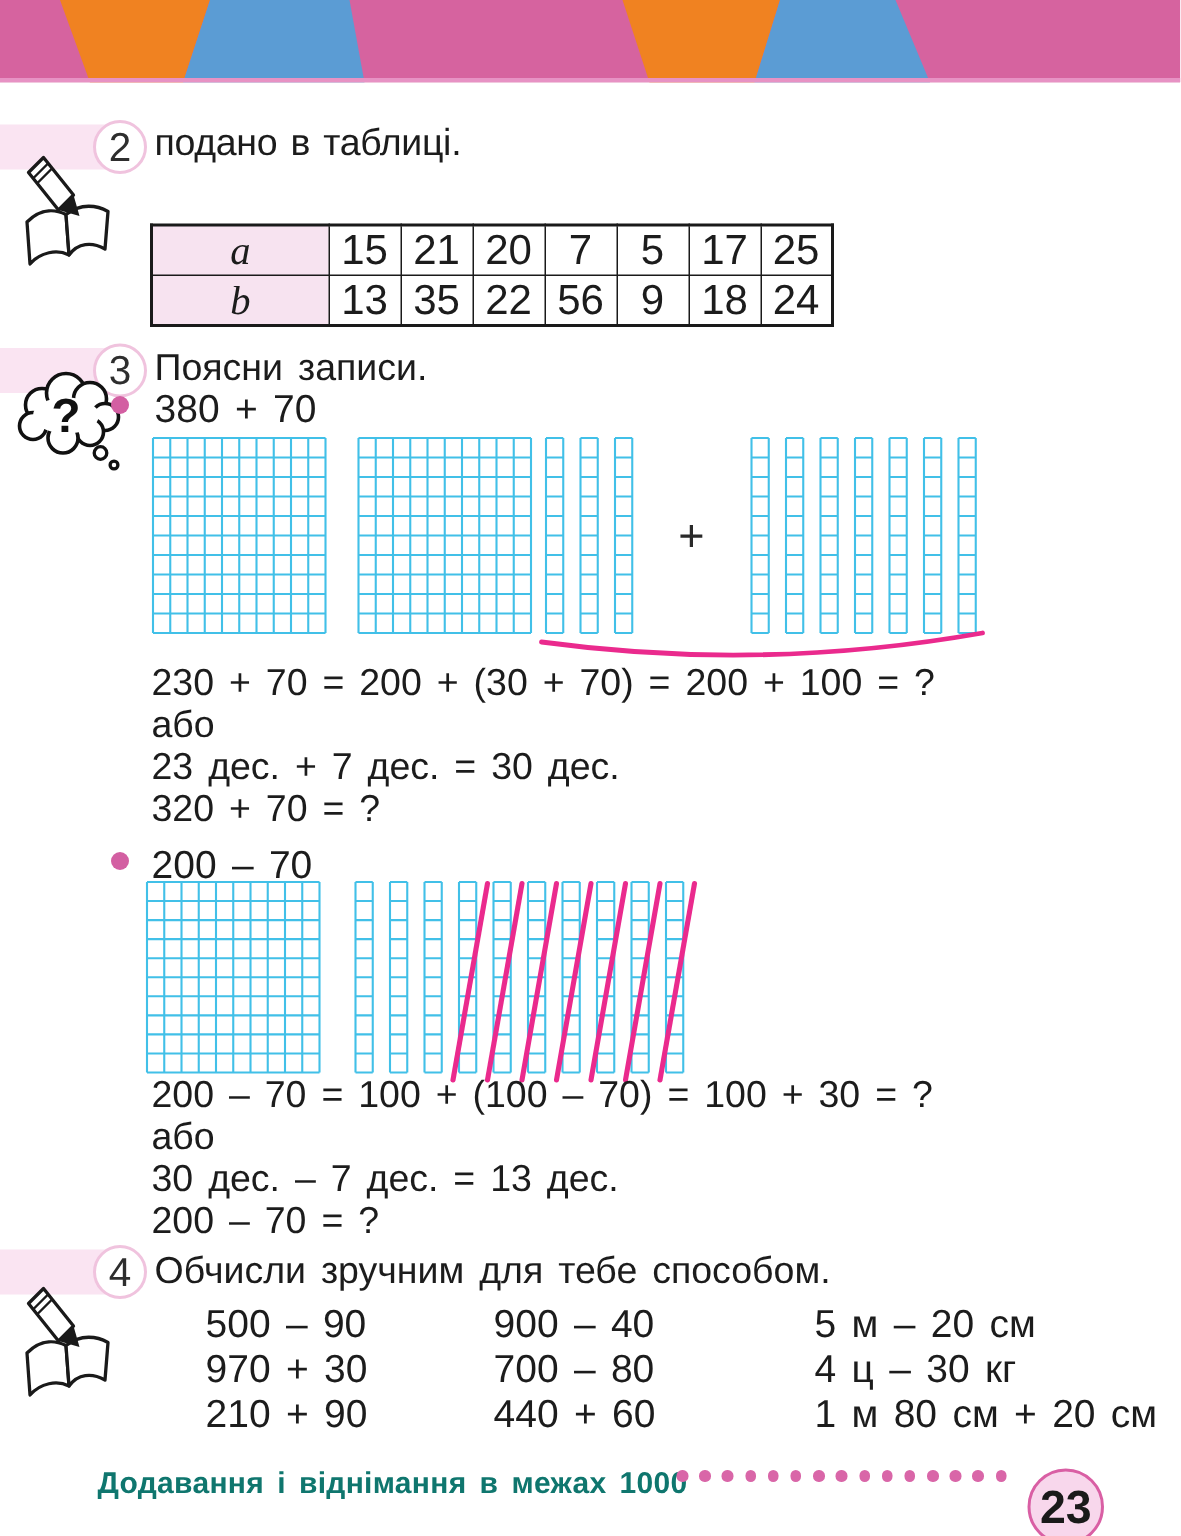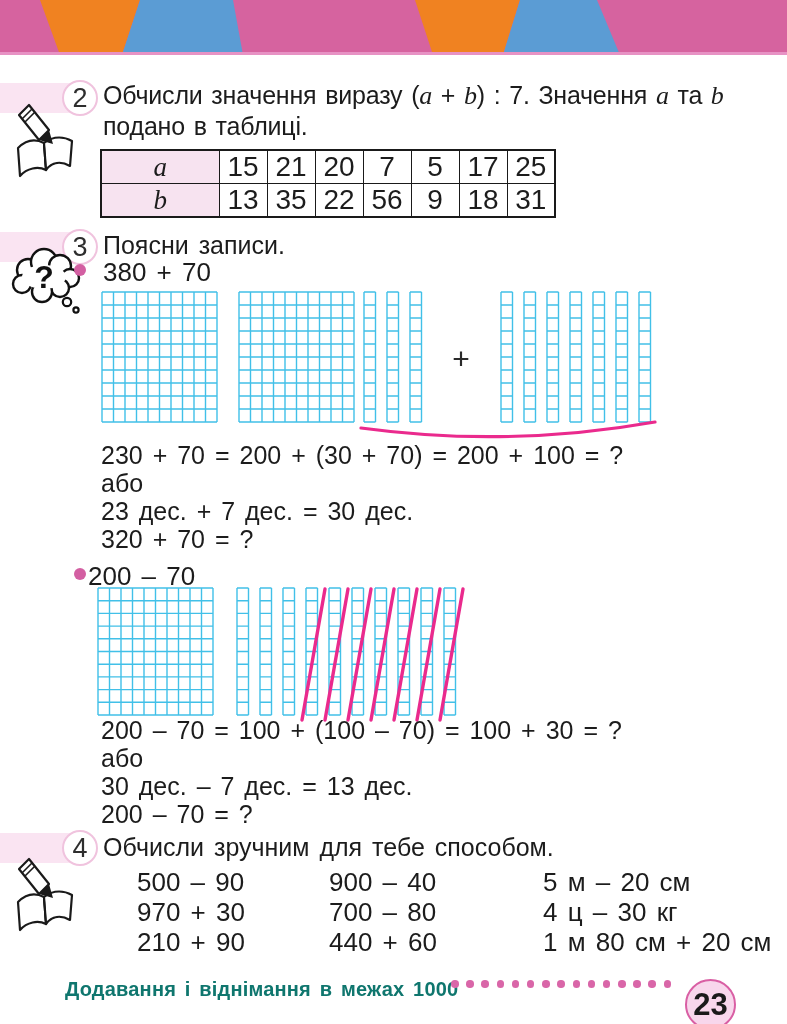--- a/index.html
+++ b/index.html
@@ -61,21 +61,20 @@
       <path d="M31,45 C41,37 52,39 59,43 L57,68 C48,63 39,64 33,72 Z"></path>
       <polygon points="6,17 16,7 36,32 26,42"></polygon>
     </g>
     <line x1="31" y1="45" x2="33" y2="72" stroke="#1a1a1a" stroke-width="1.6"></line>
     <polygon points="26,42 36,32 40,46" fill="#1a1a1a"></polygon>
     <line x1="9" y1="21" x2="19" y2="11" stroke="#1a1a1a" stroke-width="1.6"></line>
     <line x1="12" y1="24" x2="22" y2="14" stroke="#1a1a1a" stroke-width="1.6"></line>
   </svg>
 
   <div class="abs para" style="left:103px;top:80px;width:660px;">
-    <div>Обчисли значення виразу (<i>a</i> + <i>b</i>) : 7. Значення <i>a</i> та <i>b</i></div>
     <div>подано в таблиці.</div>
   </div>
 
   <table class="abs ab" style="left:100px;top:149px;">
     <tbody>
         <tr>
           <th class="hdr">a</th>
           <td class="val">15</td>
           <td class="val">21</td>
           <td class="val">20</td>
@@ -85,21 +84,21 @@
           <td class="val">25</td>
         </tr>
         <tr>
           <th class="hdr">b</th>
           <td class="val">13</td>
           <td class="val">35</td>
           <td class="val">22</td>
           <td class="val">56</td>
           <td class="val">9</td>
           <td class="val">18</td>
-          <td class="val">31</td>
+          <td class="val">24</td>
         </tr>
       </tbody>
   </table>
 
   <div class="abs task-band" style="top:232px;"></div>
   <div class="abs task-circle" style="left:62px;top:229px;">
     <span>3</span>
   </div>
 
   <svg class="abs" style="left:6px;top:246px;" width="80" height="72" viewBox="0 0 80 72">
@@ -143,21 +142,21 @@
     </svg>
 
   <div class="abs" id="eq1" style="left:101px;top:441px;">
       <div class="eq">230 + 70 = 200 + (30 + 70) = 200 + 100 = ?</div>
       <div class="eq">або</div>
       <div class="eq">23 дес. + 7 дес. = 30 дес.</div>
       <div class="eq">320 + 70 = ?</div>
     </div>
 
   <div class="abs bullet" style="left:74px;top:568px;"></div>
-  <div class="abs item-label" style="left:88px;top:561px;">200 – 70</div>
+  <div class="abs item-label" style="left:101px;top:561px;">200 – 70</div>
 
   <svg class="abs" id="illus2" style="left:96px;top:586px;" width="380" height="140" viewBox="0 0 380 140">
       <path d="M2.0 2V129.0M13.5 2V129.0M25.0 2V129.0M36.5 2V129.0M48.0 2V129.0M59.5 2V129.0M71.0 2V129.0M82.5 2V129.0M94.0 2V129.0M105.5 2V129.0M117.0 2V129.0M2 2.0H117.0M2 14.7H117.0M2 27.4H117.0M2 40.1H117.0M2 52.8H117.0M2 65.5H117.0M2 78.2H117.0M2 90.9H117.0M2 103.6H117.0M2 116.3H117.0M2 129.0H117.0" stroke="#41c0e8" stroke-width="1.4" fill="none"></path>
       <path d="M141.0 2V129.0M152.5 2V129.0M141 2.0H152.5M141 14.7H152.5M141 27.4H152.5M141 40.1H152.5M141 52.8H152.5M141 65.5H152.5M141 78.2H152.5M141 90.9H152.5M141 103.6H152.5M141 116.3H152.5M141 129.0H152.5" stroke="#41c0e8" stroke-width="1.4" fill="none"></path>
       <path d="M164.0 2V129.0M175.5 2V129.0M164 2.0H175.5M164 14.7H175.5M164 27.4H175.5M164 40.1H175.5M164 52.8H175.5M164 65.5H175.5M164 78.2H175.5M164 90.9H175.5M164 103.6H175.5M164 116.3H175.5M164 129.0H175.5" stroke="#41c0e8" stroke-width="1.4" fill="none"></path>
       <path d="M187.0 2V129.0M198.5 2V129.0M187 2.0H198.5M187 14.7H198.5M187 27.4H198.5M187 40.1H198.5M187 52.8H198.5M187 65.5H198.5M187 78.2H198.5M187 90.9H198.5M187 103.6H198.5M187 116.3H198.5M187 129.0H198.5" stroke="#41c0e8" stroke-width="1.4" fill="none"></path>
       <path d="M210.0 2V129.0M221.5 2V129.0M210 2.0H221.5M210 14.7H221.5M210 27.4H221.5M210 40.1H221.5M210 52.8H221.5M210 65.5H221.5M210 78.2H221.5M210 90.9H221.5M210 103.6H221.5M210 116.3H221.5M210 129.0H221.5" stroke="#41c0e8" stroke-width="1.4" fill="none"></path>
       <path d="M233.0 2V129.0M244.5 2V129.0M233 2.0H244.5M233 14.7H244.5M233 27.4H244.5M233 40.1H244.5M233 52.8H244.5M233 65.5H244.5M233 78.2H244.5M233 90.9H244.5M233 103.6H244.5M233 116.3H244.5M233 129.0H244.5" stroke="#41c0e8" stroke-width="1.4" fill="none"></path>
       <path d="M256.0 2V129.0M267.5 2V129.0M256 2.0H267.5M256 14.7H267.5M256 27.4H267.5M256 40.1H267.5M256 52.8H267.5M256 65.5H267.5M256 78.2H267.5M256 90.9H267.5M256 103.6H267.5M256 116.3H267.5M256 129.0H267.5" stroke="#41c0e8" stroke-width="1.4" fill="none"></path>
       <path d="M279.0 2V129.0M290.5 2V129.0M279 2.0H290.5M279 14.7H290.5M279 27.4H290.5M279 40.1H290.5M279 52.8H290.5M279 65.5H290.5M279 78.2H290.5M279 90.9H290.5M279 103.6H290.5M279 116.3H290.5M279 129.0H290.5" stroke="#41c0e8" stroke-width="1.4" fill="none"></path>

